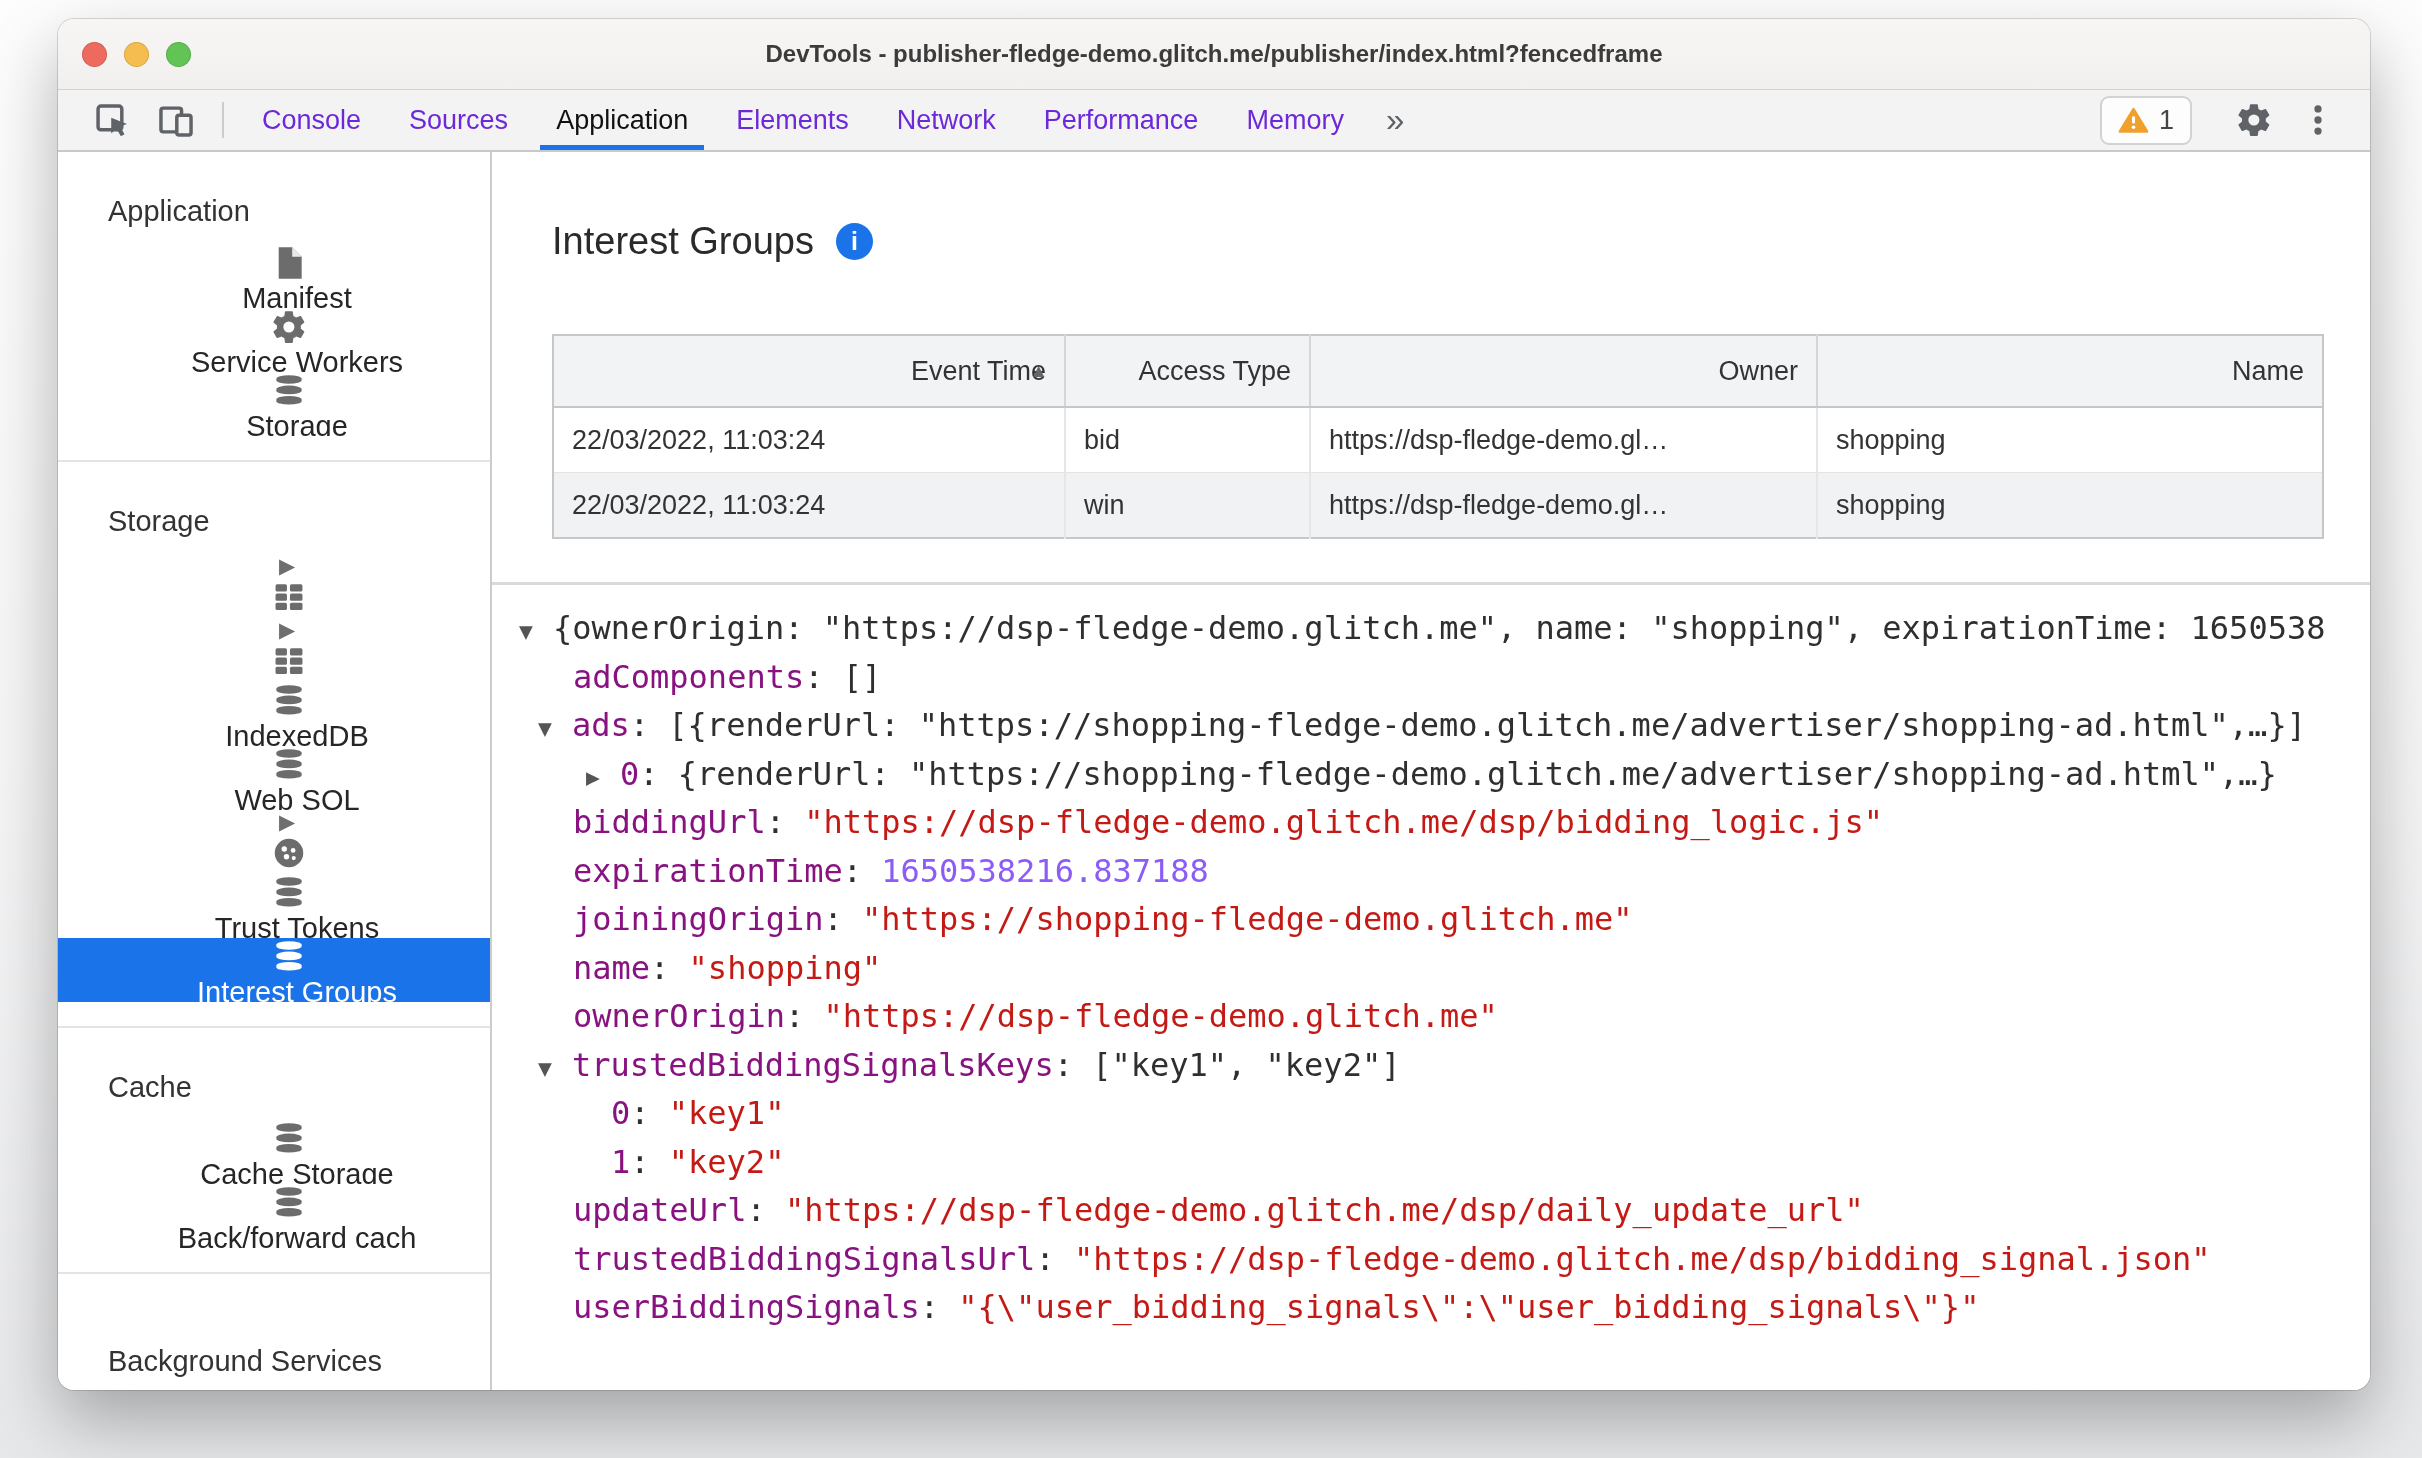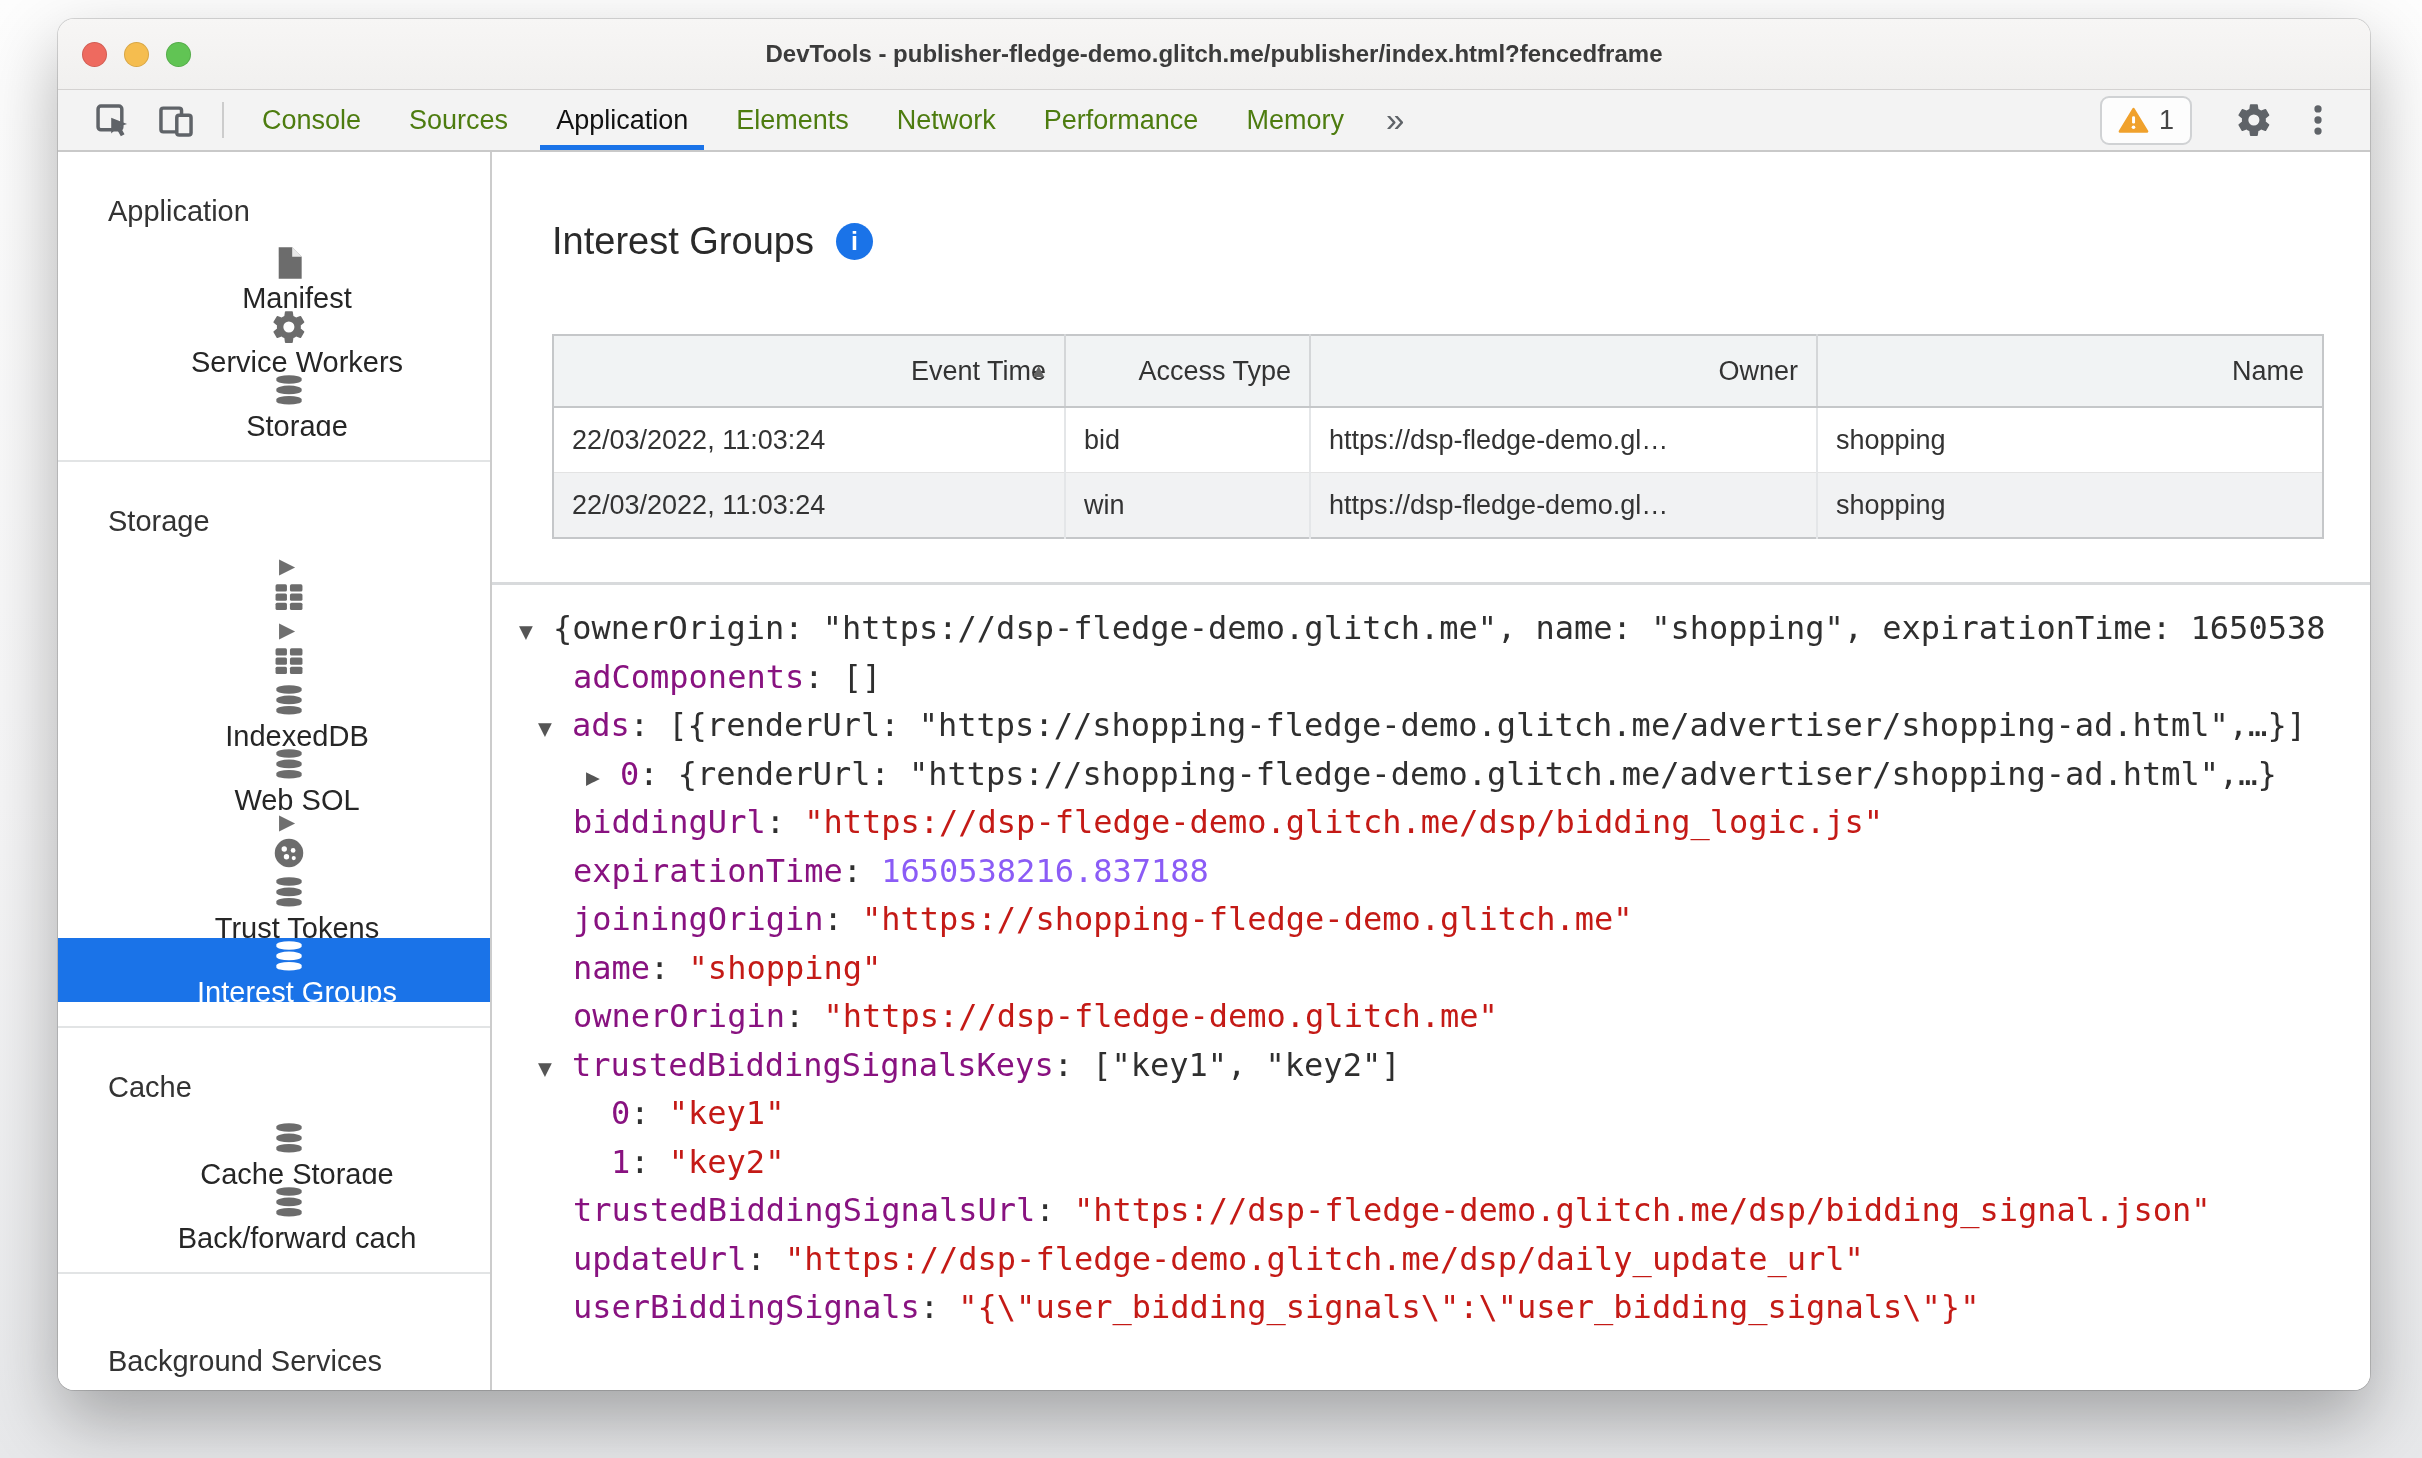--- a/index.html
+++ b/index.html
@@ -28,21 +28,21 @@
   .win-title{font-size:24px;font-weight:600;color:#3b3b3b;}
   
   .toolbar{
     height:60px;flex:0 0 auto;background:#f3f3f3;border-bottom:2px solid #c9c9c9;
     display:flex;align-items:stretch;padding:0 20px 0 22px;
   }
   .tbtn{display:flex;align-items:center;padding:0 13px;color:#5f6368;cursor:pointer;}
   .tbtn svg{width:38px;height:38px;}
   .tsep{width:2px;background:#ccc;margin:12px 14px;}
   .tabs{display:flex;align-items:stretch;}
-  .tab{display:flex;align-items:center;padding:0 24px;font-size:27px;color:#4d7c0f;position:relative;cursor:pointer;}
+  .tab{display:flex;align-items:center;padding:0 24px;font-size:27px;color:#6d28d9;position:relative;cursor:pointer;}
   .tab.selected{color:#111;}
   .tab.selected::after{content:"";position:absolute;left:8px;right:8px;bottom:0;height:5px;background:#1a73e8;}
   .more-tabs{display:flex;align-items:center;padding:0 18px;font-size:33px;color:#5f6368;cursor:pointer;}
   .tb-right{margin-left:auto;display:flex;align-items:center;}
   .warn-badge{
     display:flex;align-items:center;gap:10px;border:2px solid #d0d2d4;border-radius:9px;
     padding:7px 16px;cursor:pointer;background:#fdfdfd;
   }
   .warn-badge svg{width:31px;height:31px;}
   .warn-count{font-size:27px;color:#454545;}
@@ -366,20 +366,20 @@
           <div class="tline" style="padding-left: 19px;"><span class="tri">▼</span><span class="tk">ads</span><span class="tp">: [{renderUrl: "https://shopping-fledge-demo.glitch.me/advertiser/shopping-ad.html",…}]</span></div>
           <div class="tline" style="padding-left: 67px;"><span class="tri">▶</span><span class="tk">0</span><span class="tp">: {renderUrl: "https://shopping-fledge-demo.glitch.me/advertiser/shopping-ad.html",…}</span></div>
           <div class="tline" style="padding-left: 54px;"><span class="tk">biddingUrl</span><span class="tp">: </span><span class="ts">"https://dsp-fledge-demo.glitch.me/dsp/bidding_logic.js"</span></div>
           <div class="tline" style="padding-left: 54px;"><span class="tk">expirationTime</span><span class="tp">: </span><span class="tn">1650538216.837188</span></div>
           <div class="tline" style="padding-left: 54px;"><span class="tk">joiningOrigin</span><span class="tp">: </span><span class="ts">"https://shopping-fledge-demo.glitch.me"</span></div>
           <div class="tline" style="padding-left: 54px;"><span class="tk">name</span><span class="tp">: </span><span class="ts">"shopping"</span></div>
           <div class="tline" style="padding-left: 54px;"><span class="tk">ownerOrigin</span><span class="tp">: </span><span class="ts">"https://dsp-fledge-demo.glitch.me"</span></div>
           <div class="tline" style="padding-left: 19px;"><span class="tri">▼</span><span class="tk">trustedBiddingSignalsKeys</span><span class="tp">: ["key1", "key2"]</span></div>
           <div class="tline" style="padding-left: 92px;"><span class="tk">0</span><span class="tp">: </span><span class="ts">"key1"</span></div>
           <div class="tline" style="padding-left: 92px;"><span class="tk">1</span><span class="tp">: </span><span class="ts">"key2"</span></div>
+          <div class="tline" style="padding-left: 54px;"><span class="tk">updateUrl</span><span class="tp">: </span><span class="ts">"https://dsp-fledge-demo.glitch.me/dsp/daily_update_url"</span></div>
           <div class="tline" style="padding-left: 54px;"><span class="tk">trustedBiddingSignalsUrl</span><span class="tp">: </span><span class="ts">"https://dsp-fledge-demo.glitch.me/dsp/bidding_signal.json"</span></div>
-          <div class="tline" style="padding-left: 54px;"><span class="tk">updateUrl</span><span class="tp">: </span><span class="ts">"https://dsp-fledge-demo.glitch.me/dsp/daily_update_url"</span></div>
           <div class="tline" style="padding-left: 54px;"><span class="tk">userBiddingSignals</span><span class="tp">: </span><span class="ts">"{\"user_bidding_signals\":\"user_bidding_signals\"}"</span></div>
         </div>
     </div>
   </div>
 
 </div>
 
 </body></html>

